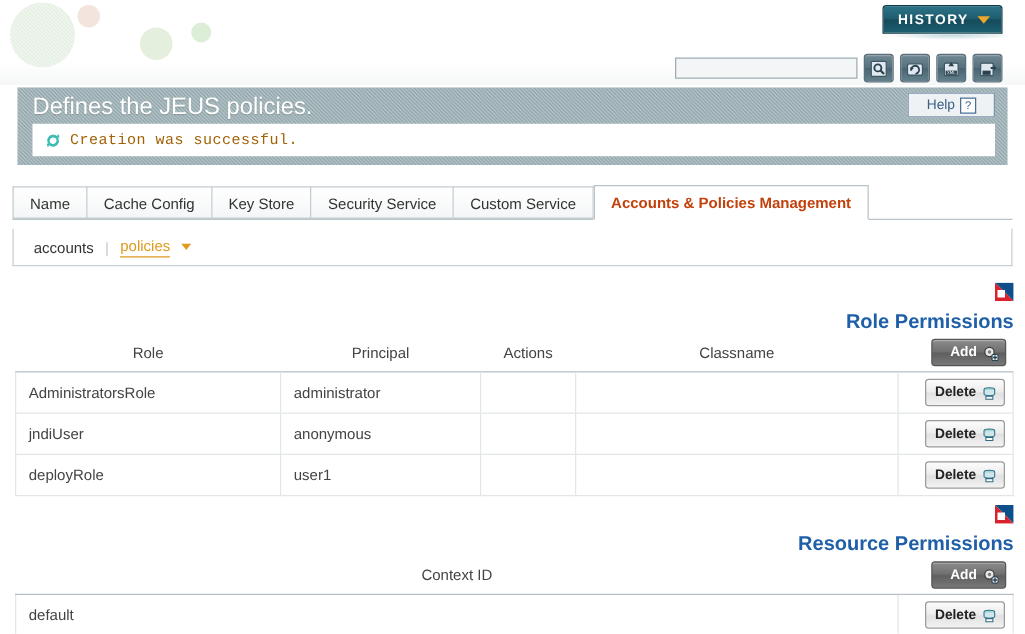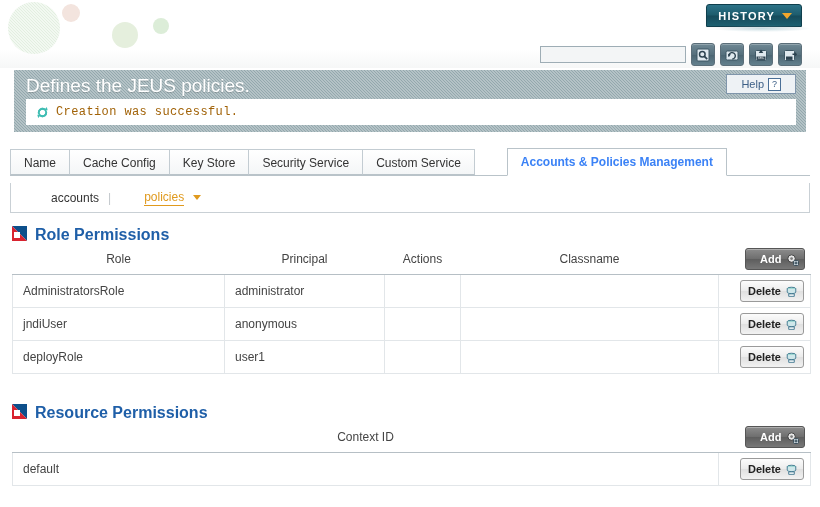--- a/index.html
+++ b/index.html
@@ -202,29 +202,28 @@
     border: 1px solid #c3ccd2;
     border-bottom: 1px solid #b9c3c9;
     border-right: none;
     box-sizing: border-box;
     cursor: pointer;
     white-space: nowrap;
   }
   .tab:first-child { }
   .tab.last-plain { border-right: 1px solid #c3ccd2; }
   .tab.active {
-    color: #3b82f6;
+    color: #c2410c;
     font-weight: bold;
     background: #ffffff;
     border: 1px solid #b9c3c9;
     border-bottom: 1px solid #ffffff;
     height: 28px;
     line-height: 27px;
     margin-bottom: -1px;
-    margin-left: 32px;
   }
 
   
   .subnav {
     position: absolute;
     left: 10px;
     top: 183px;
     width: 800px;
     height: 30px;
     box-sizing: border-box;
@@ -233,44 +232,44 @@
     background: #ffffff;
     display: flex;
     align-items: center;
     padding-left: 16px;
     gap: 9px;
   }
   .subnav-item {
     font-size: 12px;
     color: #333333;
     cursor: pointer;
-    margin-left: 24px;
   }
   .subnav-sep { color: #c2c8cc; }
   .subnav-item.current {
     color: #e09a1e;
     border-bottom: 1px solid #e09a1e;
     padding-bottom: 1px;
   }
   .subnav-caret {
     width: 0; height: 0;
     border-left: 4px solid transparent;
     border-right: 4px solid transparent;
     border-top: 5px solid #e09a1e;
     cursor: pointer;
   }
 
   
   .section-title {
     display: flex;
-    align-items: flex-start;
+    align-items: flex-end;
     gap: 8px;
     font-size: 16px;
     color: #1f5fa8;
     font-weight: bold;
+    flex-direction: column;
   }
   .sec-icon {
     width: 15px;
     height: 15px;
     position: relative;
     flex: none;
   }
   .sec-icon i {
     position: absolute;
     display: block;

